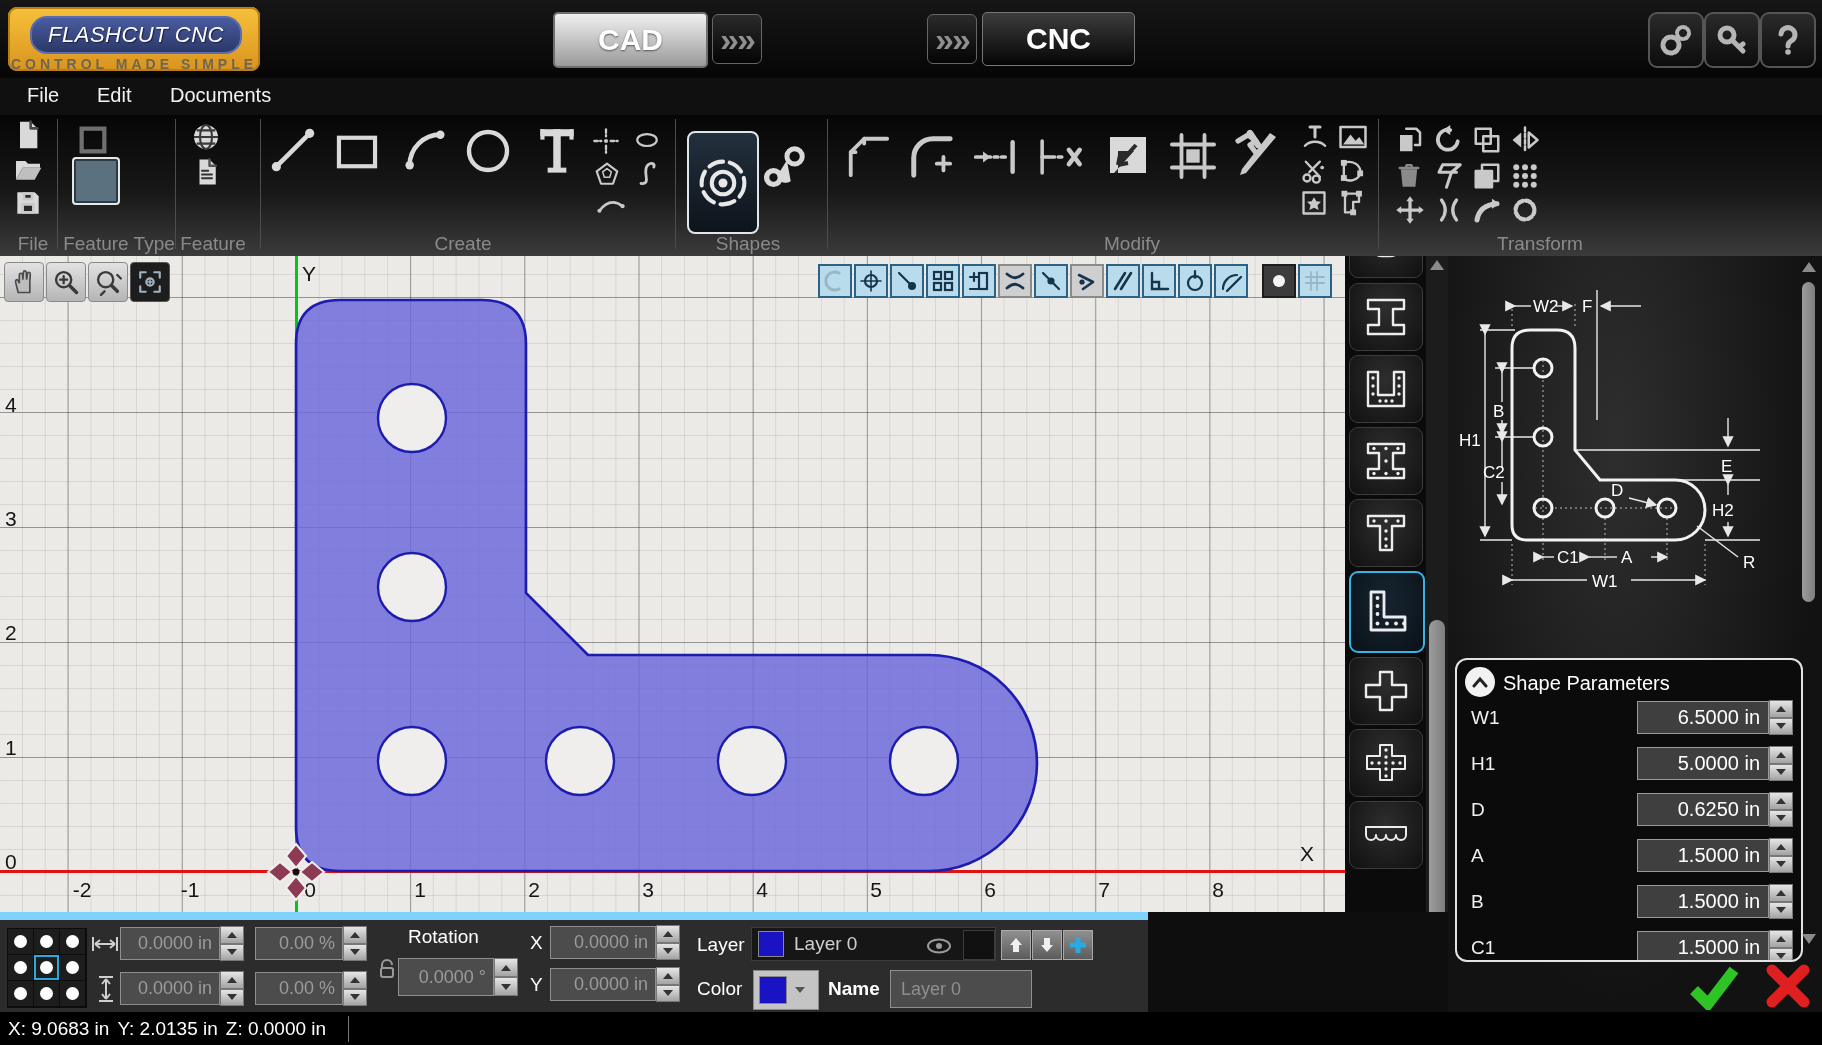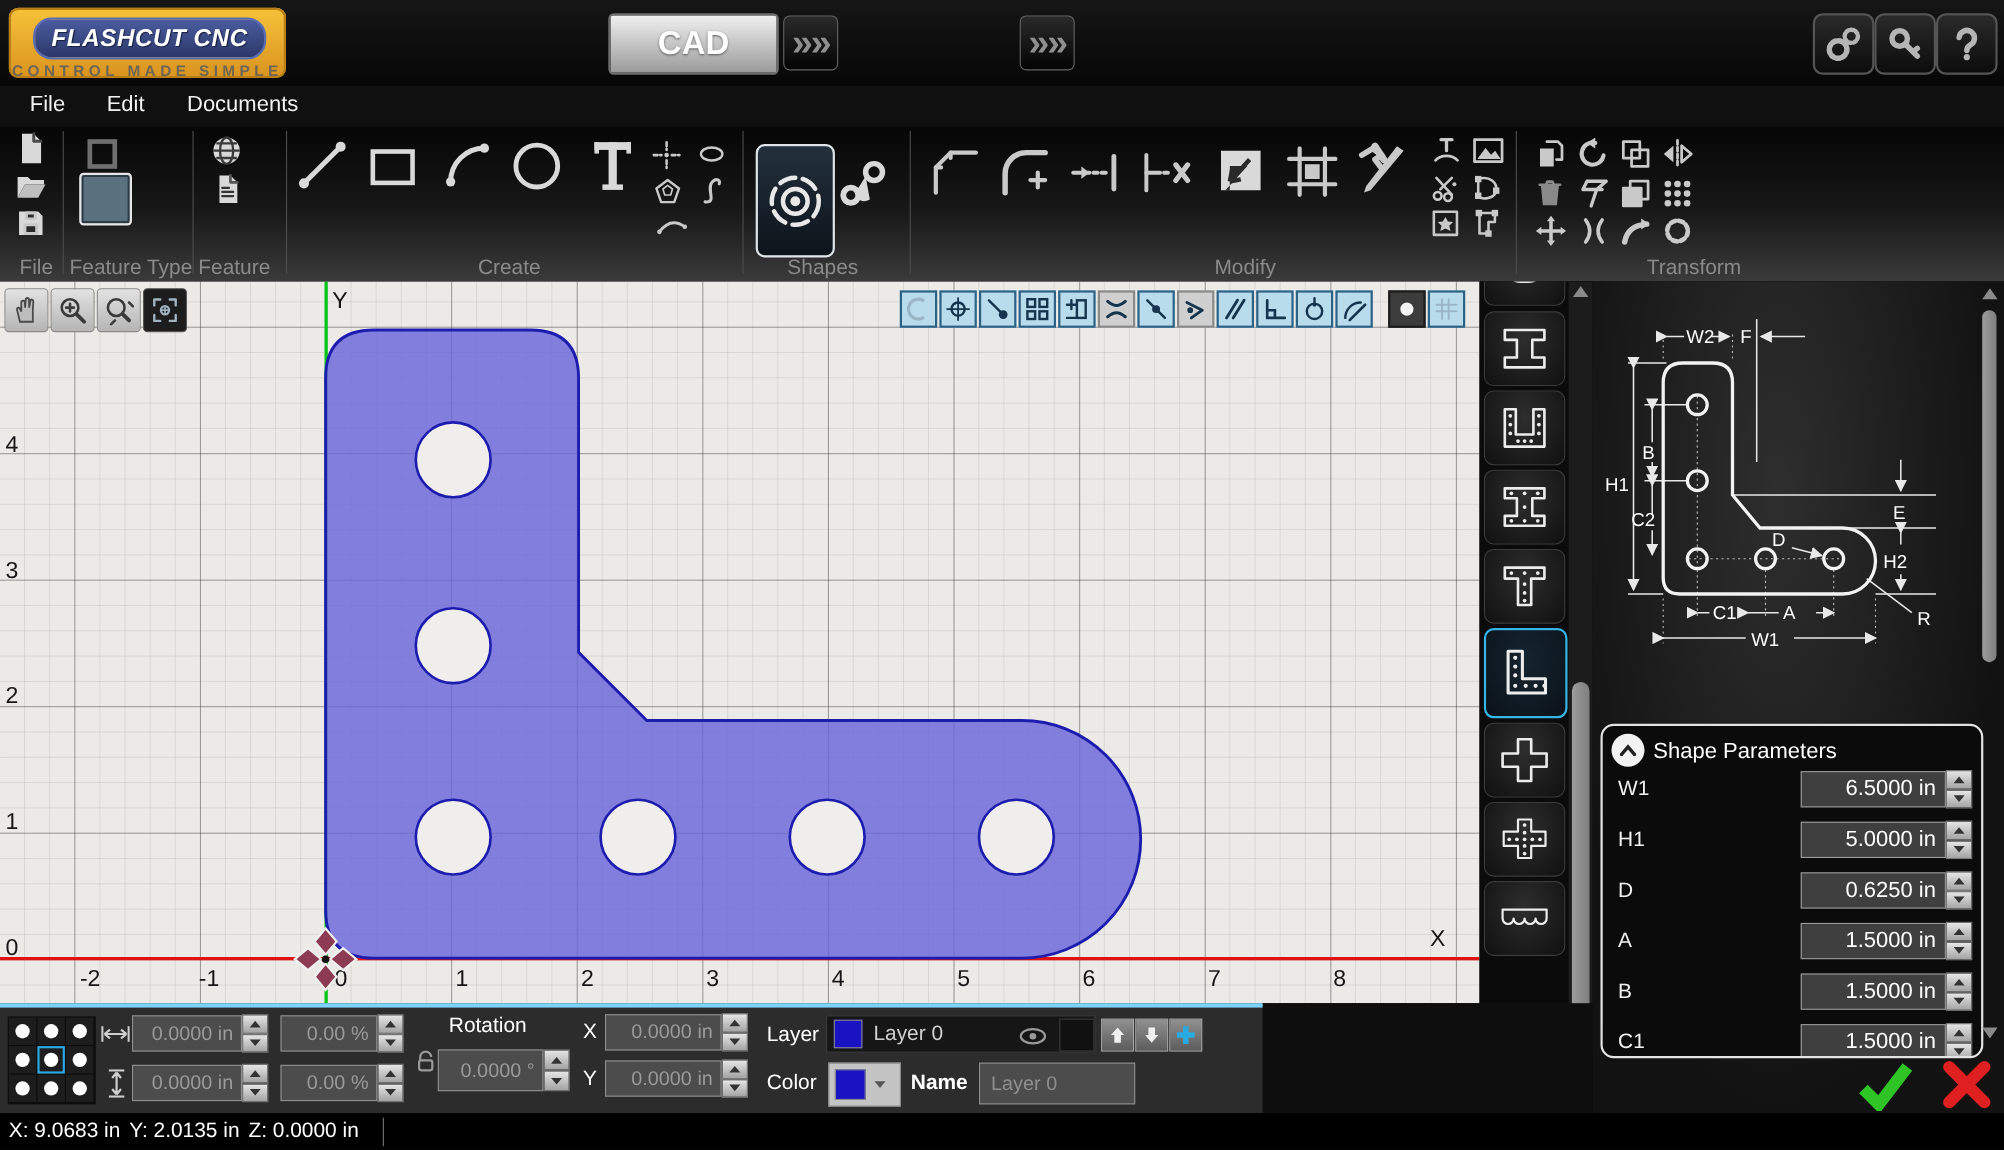--- a/index.html
+++ b/index.html
@@ -7,21 +7,21 @@
        font-family:"Liberation Sans",sans-serif;color:#ddd;}
   .abs{position:absolute;}
 
   
   .topbar{left:0;top:0;width:1822px;height:78px;background:linear-gradient(#161616,#060606);}
   .logo{left:8px;top:7px;width:252px;height:64px;border-radius:9px;
         background:linear-gradient(#f6c23a,#d9931f);box-shadow:inset 0 0 0 2px #b97e14;}
   .logo-pill{left:22px;top:9px;width:208px;height:34px;border-radius:17px;
         background:linear-gradient(#4a5ca0,#2b3868);border:2px solid #5a6db3;
         display:flex;align-items:center;justify-content:center;}
-  .logo-line1{font-style:italic;font-weight:bold;font-size:22px;color:#fff;letter-spacing:.5px;
+  .logo-line1{font-style:italic;font-weight:normal;font-size:22px;color:#fff;letter-spacing:.5px;
         text-shadow:1px 1px 1px #1a2040;}
   .logo-line2{left:0;top:49px;width:252px;text-align:center;font-size:14px;font-weight:bold;
         letter-spacing:4px;color:#6e6654;}
   .modebtn{height:52px;top:12px;border-radius:5px;display:flex;align-items:center;justify-content:center;
         font-size:30px;font-weight:bold;color:#fff;}
   .mode-active{background:linear-gradient(#f0f0f0,#9a9a9a);border:2px solid #6e6e6e;
         text-shadow:0 1px 2px #555;}
   .mode-dark{background:linear-gradient(#3c3c3c,#050505);border:1px solid #777;}
   .chevbtn{top:14px;width:48px;height:48px;border-radius:6px;background:linear-gradient(#2a2a2a,#040404);
         border:1px solid #666;display:flex;align-items:center;justify-content:center;
@@ -88,21 +88,21 @@
   .prow-label{font-size:19px;color:#f0f0f0;}
   .pfield{width:132px;height:33px;background:#3f3f3f;border:1px solid #9a9a9a;display:flex;
         align-items:center;justify-content:flex-end;padding-right:8px;font-size:20px;color:#fff;box-sizing:border-box;}
   .spin{display:flex;flex-direction:column;width:24px;height:35px;}
   .spin .sbtn{flex:1;background:linear-gradient(#e6e6e6,#a3a3a3);border:1px solid #777;
         display:flex;align-items:center;justify-content:center;box-sizing:border-box;}
   .mini-up{width:0;height:0;border-left:5px solid transparent;border-right:5px solid transparent;border-bottom:6px solid #333;}
   .mini-down{width:0;height:0;border-left:5px solid transparent;border-right:5px solid transparent;border-top:6px solid #333;}
 
   
-  .bottombar{left:0;top:912px;width:1148px;height:100px;background:#2c2c2c;border-top:4px solid #7dd3fc;box-sizing:border-box;}
+  .bottombar{left:0;top:912px;width:1148px;height:100px;background:#2c2c2c;border-top:8px solid #7dd3fc;box-sizing:border-box;}
   .blk{background:#0e0e0e;}
   .dfield{background:#4c4c4c;border:1px solid #8f8f8f;display:flex;align-items:center;justify-content:flex-end;
         padding-right:7px;font-size:18px;color:#9b9b9b;box-sizing:border-box;}
   .blab{font-size:19px;color:#fff;}
   .anchor{left:7px;top:8px;width:78px;height:78px;background:#0c0c0c;display:grid;
         grid-template-columns:25px 25px 25px;grid-template-rows:25px 25px 25px;gap:1px;padding:1px;box-sizing:content-box;}
   .acell{background:#1d1d1d;display:flex;align-items:center;justify-content:center;}
   .acell.sel{outline:2px solid #2aa8e0;outline-offset:-2px;}
   .adot{width:13px;height:13px;border-radius:50%;background:#fff;}
   .layerbox{left:751px;top:7px;width:245px;height:34px;background:#161616;border:1px solid #3d3d3d;
@@ -132,20 +132,23 @@
     <div class="abs modebtn mode-active" style="left:553px;width:151px;">
       <span>CAD</span>
     </div>
     <div class="abs chevbtn" style="left:712px;">
       <span>»</span>
         <span>»</span>
     </div>
     <div class="abs chevbtn" style="left:927px;">
       <span>»</span>
         <span>»</span>
+    </div>
+    <div class="abs modebtn mode-dark" style="left:982px;width:151px;">
+      <span>CNC</span>
     </div>
 
     <div class="abs cornerbtn" style="left:1648px;">
       <svg class="ic" width="38" height="38" viewBox="0 0 38 38">
         <circle cx="14" cy="24" r="8" stroke="#b5b5b5" stroke-width="5" stroke-dasharray="3 2.4"></circle>
         <circle cx="26" cy="12" r="6" stroke="#b5b5b5" stroke-width="4" stroke-dasharray="2.6 2"></circle>
       </svg>
     </div>
     <div class="abs cornerbtn" style="left:1704px;">
       <svg class="ic" width="36" height="36" viewBox="0 0 36 36">

